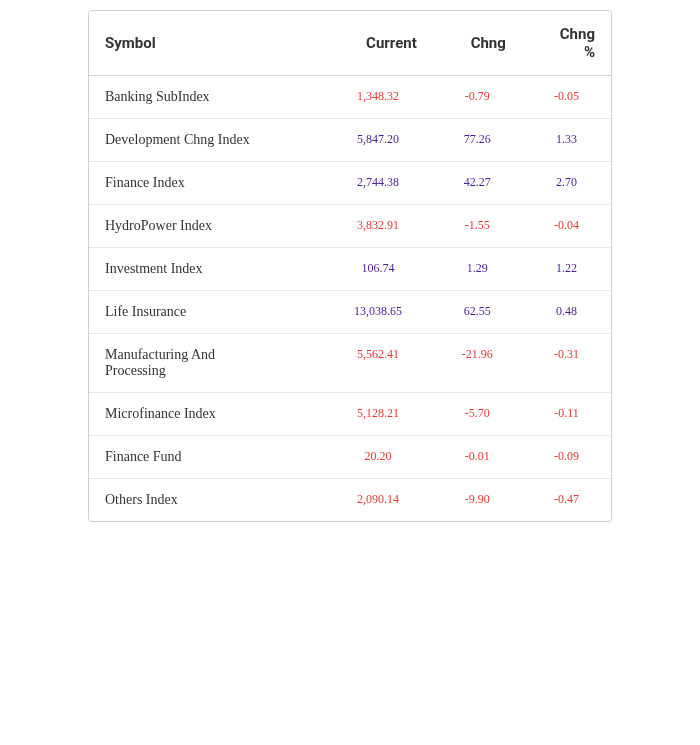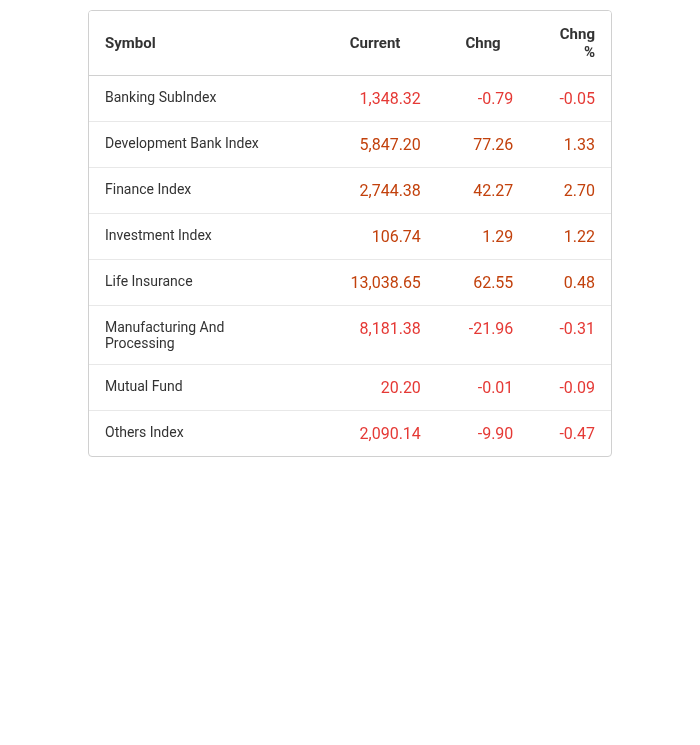--- a/index.html
+++ b/index.html
@@ -30,55 +30,57 @@
       width: 100%;
       border-collapse: collapse;
     }
 
     thead tr {
       background: #ffffff;
     }
 
     th {
       padding: 14px 16px;
+      text-align: right;
       font-weight: 700;
       font-size: 15px;
       color: #333333;
       border-bottom: 1px solid #d0d0d0;
     }
 
     th:first-child {
       text-align: left;
     }
 
     td {
       padding: 13px 16px;
       font-size: 14px;
       border-bottom: 1px solid #e8e8e8;
       vertical-align: top;
+      font-family: Liberation Serif, serif;
     }
 
     td:first-child {
       text-align: left;
       color: #333333;
       font-size: 14px;
       max-width: 200px;
     }
 
     td:not(:first-child) {
-      text-align: right;
-      font-size: 16px;
+      text-align: center;
+      font-size: 12px;
     }
 
     tr:last-child td {
       border-bottom: none;
     }
 
     .color-red { color: #e53935; }
-    .color-green { color: #c2410c; }
+    .color-green { color: #4c1d95; }
 
     .th-chng-pct {
       white-space: pre-line;
       text-align: right;
     }
   </style>
 </head>
 <body>
 
 <div class="table-container">
@@ -92,51 +94,63 @@
       </tr>
     </thead>
     <tbody id="table-body">
     <tr>
           <td>Banking SubIndex</td>
           <td class="color-red">1,348.32</td>
           <td class="color-red">-0.79</td>
           <td class="color-red">-0.05</td>
         </tr>
         <tr>
-          <td>Development Bank Index</td>
+          <td>Development Chng Index</td>
           <td class="color-green">5,847.20</td>
           <td class="color-green">77.26</td>
           <td class="color-green">1.33</td>
         </tr>
         <tr>
           <td>Finance Index</td>
           <td class="color-green">2,744.38</td>
           <td class="color-green">42.27</td>
           <td class="color-green">2.70</td>
+        </tr>
+        <tr>
+          <td>HydroPower Index</td>
+          <td class="color-red">3,832.91</td>
+          <td class="color-red">-1.55</td>
+          <td class="color-red">-0.04</td>
         </tr>
         <tr>
           <td>Investment Index</td>
           <td class="color-green">106.74</td>
           <td class="color-green">1.29</td>
           <td class="color-green">1.22</td>
         </tr>
         <tr>
           <td>Life Insurance</td>
           <td class="color-green">13,038.65</td>
           <td class="color-green">62.55</td>
           <td class="color-green">0.48</td>
         </tr>
         <tr>
           <td>Manufacturing And<br>Processing</td>
-          <td class="color-red">8,181.38</td>
+          <td class="color-red">5,562.41</td>
           <td class="color-red">-21.96</td>
           <td class="color-red">-0.31</td>
         </tr>
         <tr>
-          <td>Mutual Fund</td>
+          <td>Microfinance Index</td>
+          <td class="color-red">5,128.21</td>
+          <td class="color-red">-5.70</td>
+          <td class="color-red">-0.11</td>
+        </tr>
+        <tr>
+          <td>Finance Fund</td>
           <td class="color-red">20.20</td>
           <td class="color-red">-0.01</td>
           <td class="color-red">-0.09</td>
         </tr>
         <tr>
           <td>Others Index</td>
           <td class="color-red">2,090.14</td>
           <td class="color-red">-9.90</td>
           <td class="color-red">-0.47</td>
         </tr>

